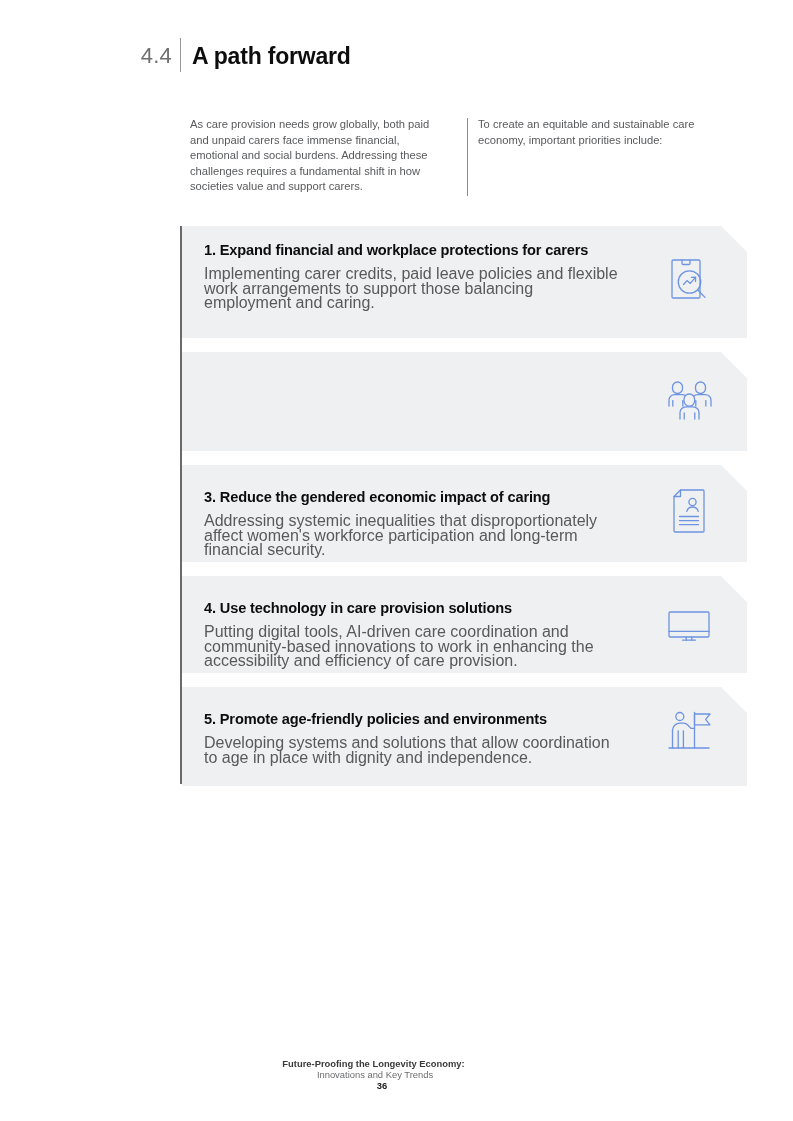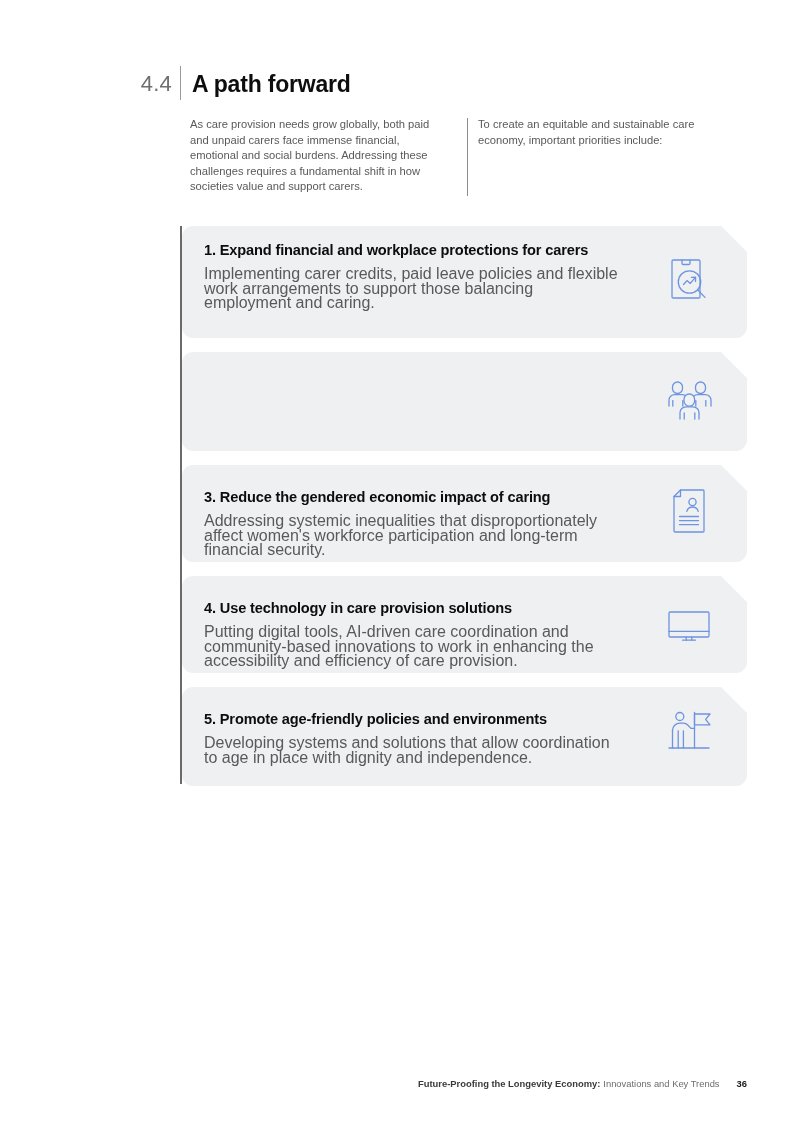--- a/index.html
+++ b/index.html
@@ -18,21 +18,20 @@
 
   
   .page-heading {
     position: absolute;
     left: 0;
     top: 36px;
     width: 793px;
     height: 40px;
     display: flex;
     align-items: center;
-    margin-top: 28px;
   }
   .heading-number {
     position: absolute;
     left: 100px;
     width: 72px;
     text-align: right;
     font-size: 22px;
     color: #6f6f6f;
     font-weight: 400;
     letter-spacing: 0.2px;
@@ -94,21 +93,20 @@
     height: 558px;
     background: #6a6a6a;
   }
   .card {
     position: absolute;
     left: 2px;
     width: 565px;
     background: #eef0f2;
     -webkit-clip-path: polygon(0 0, calc(100% - 26px) 0, 100% 26px, 100% 100%, 0 100%);
     clip-path: polygon(0 0, calc(100% - 26px) 0, 100% 26px, 100% 100%, 0 100%);
-    border-radius: 11px;
   }
   .card-body {
     position: absolute;
     left: 22px;
     top: 0;
     width: 420px;
   }
   .card-title {
     font-size: 14.6px;
     font-weight: 700;
@@ -161,20 +159,21 @@
     top: 1075px;
     width: 793px;
     height: 16px;
     font-size: 9.4px;
     color: #58595b;
     display: flex;
     align-items: center;
     justify-content: flex-end;
     padding-right: 46px;
     box-sizing: border-box;
+    flex-direction: column;
   }
   .footer-strong { font-weight: 700; color: #3a3a3a; }
   .footer-light  { color: #6b6c6e; margin-left: 3px; }
   .footer-page   { font-weight: 700; color: #1a1a1a; margin-left: 17px; }
 </style>
 </head>
 <body>
 
 <div class="page-heading">
   <div class="heading-number">4.4</div>

